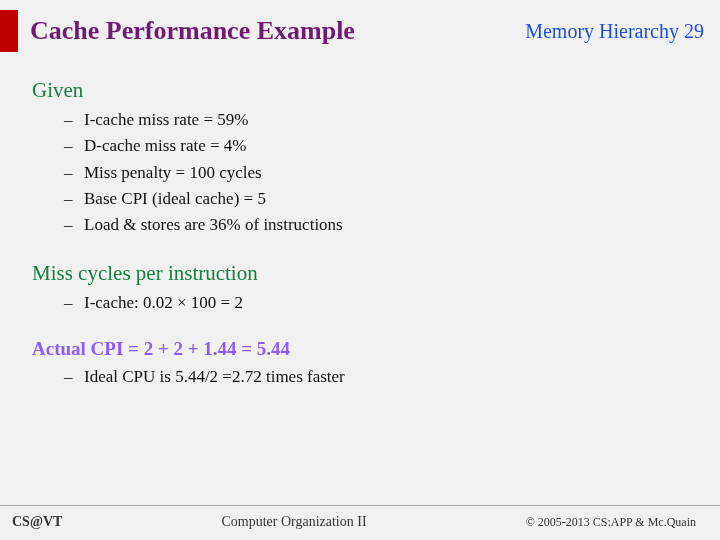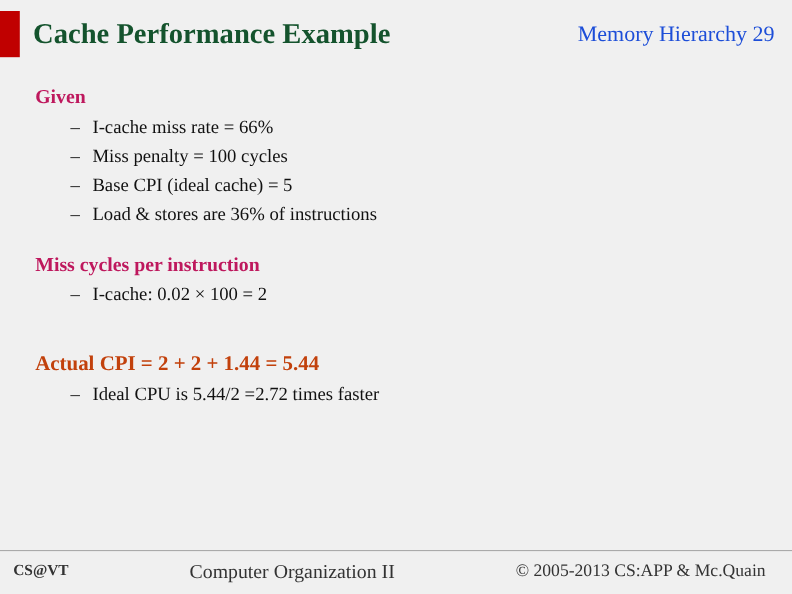--- a/index.html
+++ b/index.html
@@ -34,42 +34,42 @@
       width: 18px;
       min-width: 18px;
       height: 42px;
       background: #c00000;
       margin-right: 12px;
     }
 
     .header-title {
       font-size: 26px;
       font-weight: bold;
-      color: #14532d;
+      color: #701a75;
       flex: 1;
     }
 
     .header-subtitle {
       font-size: 20px;
       color: #1d4ed8;
       font-weight: normal;
     }
 
     .content {
       flex: 1;
       padding: 14px 32px 0 32px;
       display: flex;
       flex-direction: column;
       gap: 0;
     }
 
     .section-title {
-      font-size: 18px;
-      font-weight: bold;
-      color: #be185d;
+      font-size: 21px;
+      font-weight: normal;
+      color: #15803d;
       margin-bottom: 4px;
       margin-top: 4px;
     }
 
     .bullet-list {
       list-style: none;
       margin-left: 32px;
       margin-bottom: 10px;
     }
 
@@ -88,66 +88,67 @@
       color: #111;
     }
 
     .section-block {
       margin-bottom: 8px;
     }
 
     .actual-cpi {
       font-size: 19px;
       font-weight: bold;
-      color: #c2410c;
-      margin-top: 20px;
+      color: #8b5cf6;
+      margin-top: 4px;
       margin-bottom: 4px;
     }
 
     .footer {
       display: flex;
       justify-content: space-between;
       align-items: center;
       padding: 8px 24px 10px 12px;
       font-size: 13px;
       color: #333;
       border-top: 1px solid #aaa;
       margin-top: auto;
     }
 
     .footer-left {
       font-weight: bold;
       font-size: 14px;
     }
 
     .footer-center {
-      font-size: 18px;
+      font-size: 14px;
     }
 
     .footer-right {
-      font-size: 16px;
+      font-size: 12px;
     }
   </style>
 </head>
 <body>
 
 <div class="slide-container">
 
   <div class="header">
     <div class="red-bar"></div>
     <span class="header-title">Cache Performance Example</span>
     <span class="header-subtitle">Memory Hierarchy 29</span>
   </div>
 
   <div class="content">
 
     <div class="section-block">
       <div class="section-title">Given</div>
       <ul class="bullet-list">
-        <li>I-cache miss rate = 66%</li>
+        <li>I-cache miss rate = 59%</li>
+        <li>D-cache miss rate = 4%</li>
         <li>Miss penalty = 100 cycles</li>
         <li>Base CPI (ideal cache) = 5</li>
         <li>Load &amp; stores are 36% of instructions</li>
       </ul>
     </div>
 
     <div class="section-block">
       <div class="section-title">Miss cycles per instruction</div>
       <ul class="bullet-list">
         <li>I-cache: 0.02 × 100 = 2</li>

